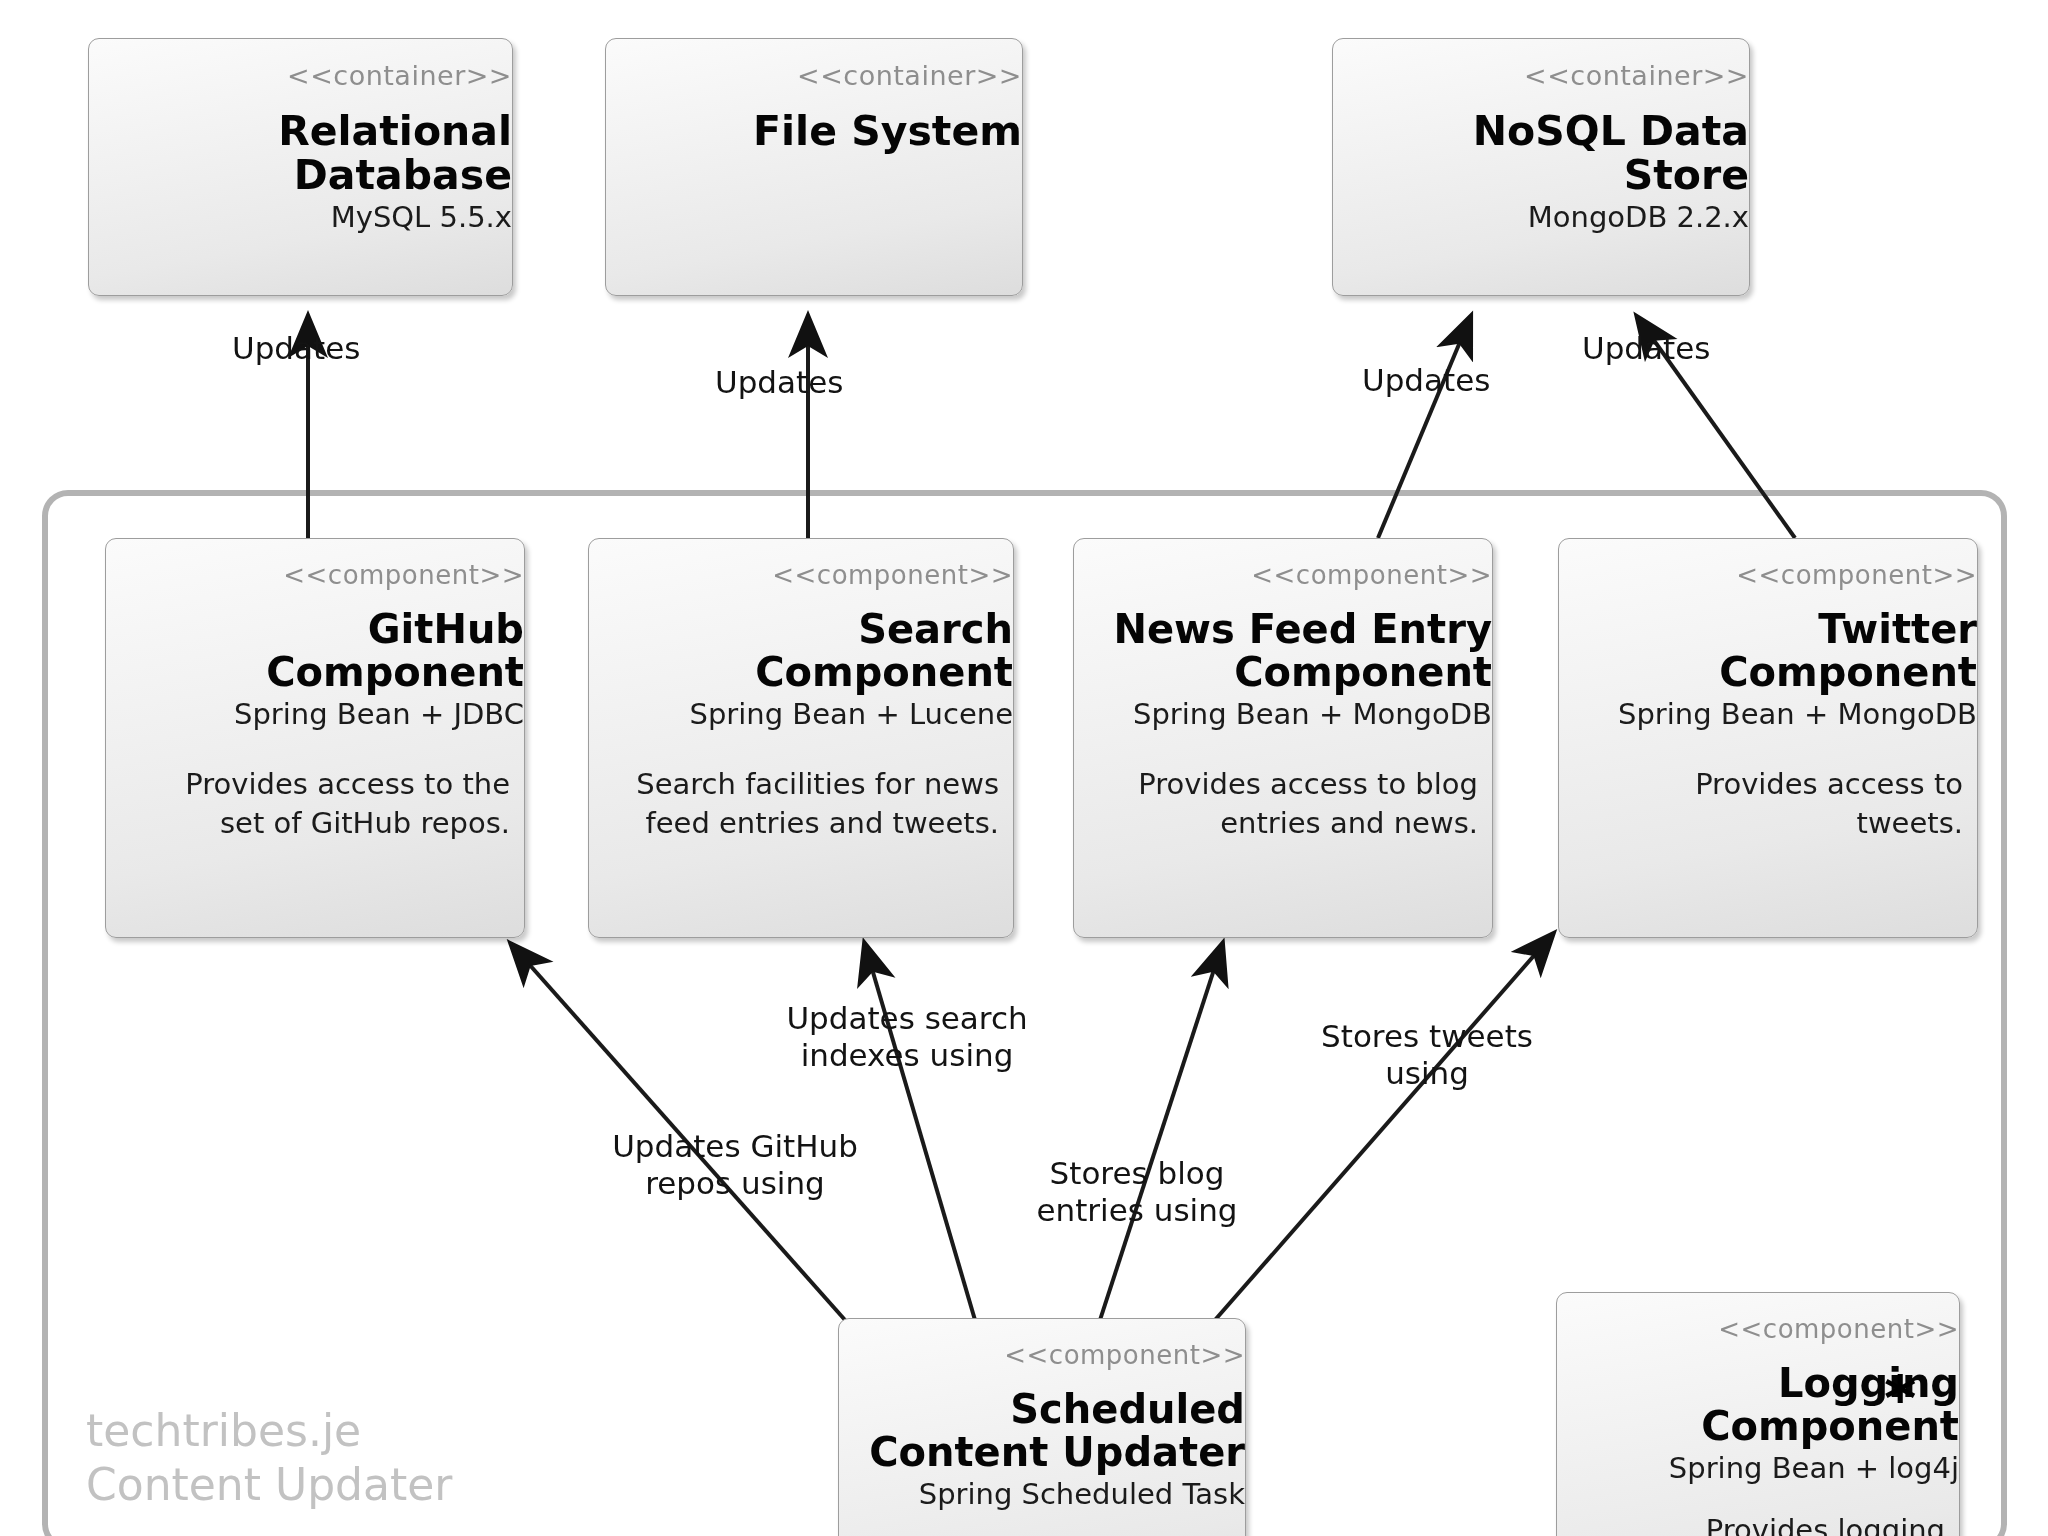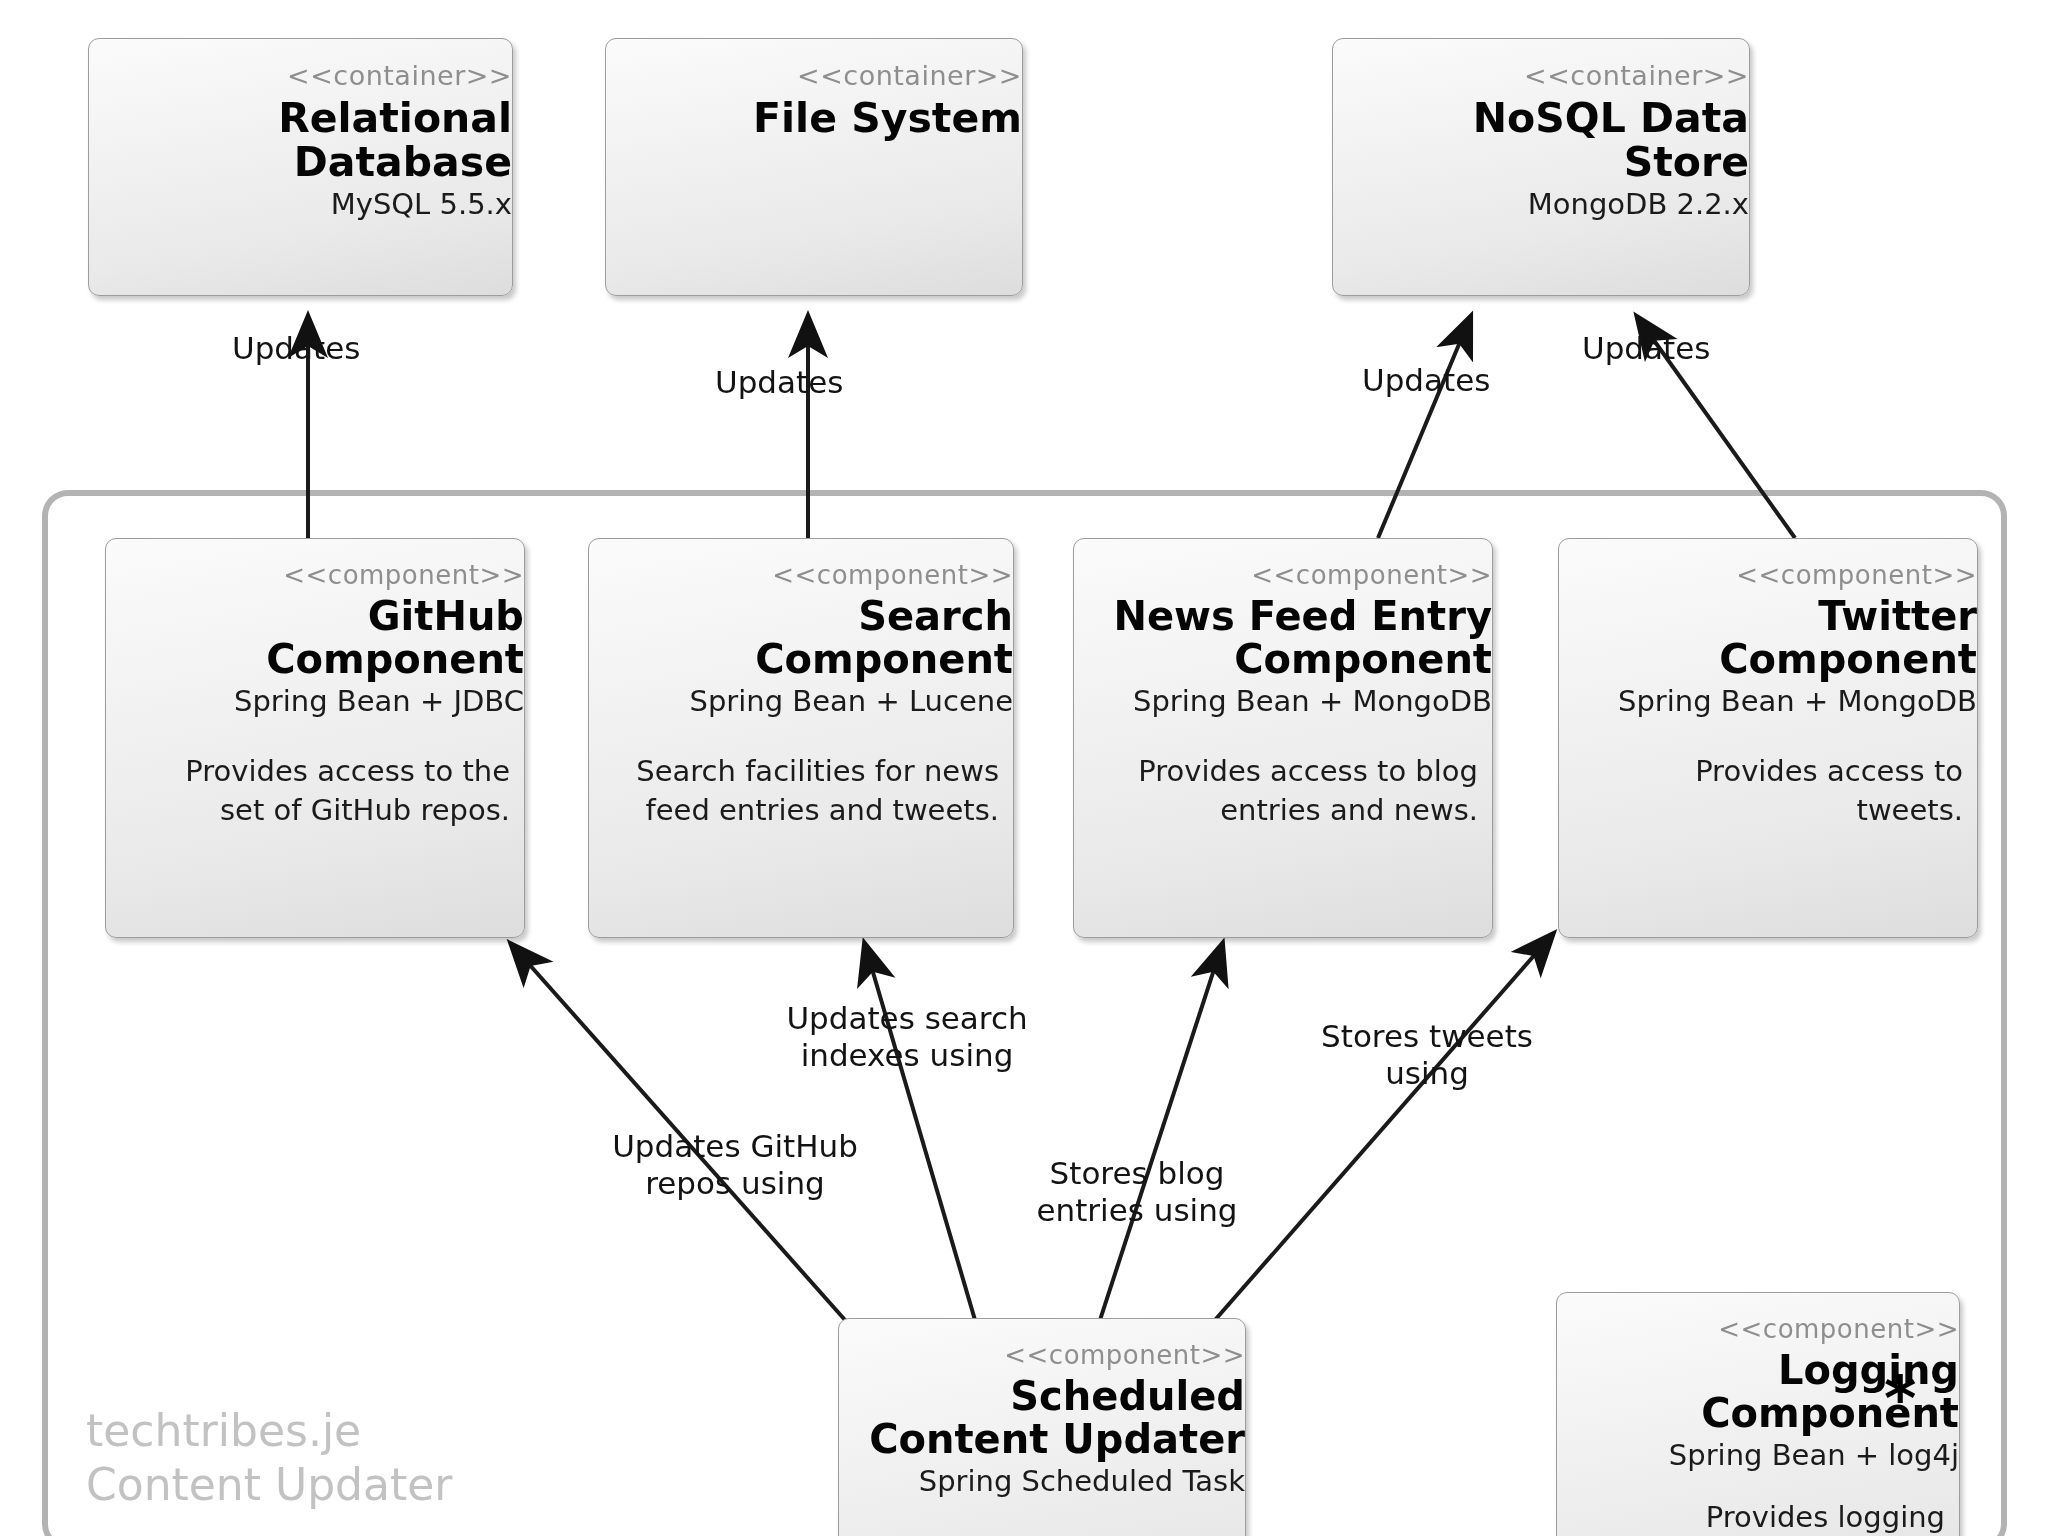--- a/index.html
+++ b/index.html
@@ -33,21 +33,21 @@
     font-size: 27px;
     letter-spacing: 0.5px;
     line-height: 1.1;
     white-space: nowrap;
   }
   .node .ttl {
     color: #050505;
     font-weight: bold;
     font-size: 41px;
     line-height: 1.08;
-    margin-top: 5px;
+    margin-top: 18px;
   }
   .node .tech {
     color: #1b1b1b;
     font-size: 29px;
     line-height: 1.15;
     margin-top: 4px;
   }
   .node .desc {
     color: #1b1b1b;
     font-size: 29px;

